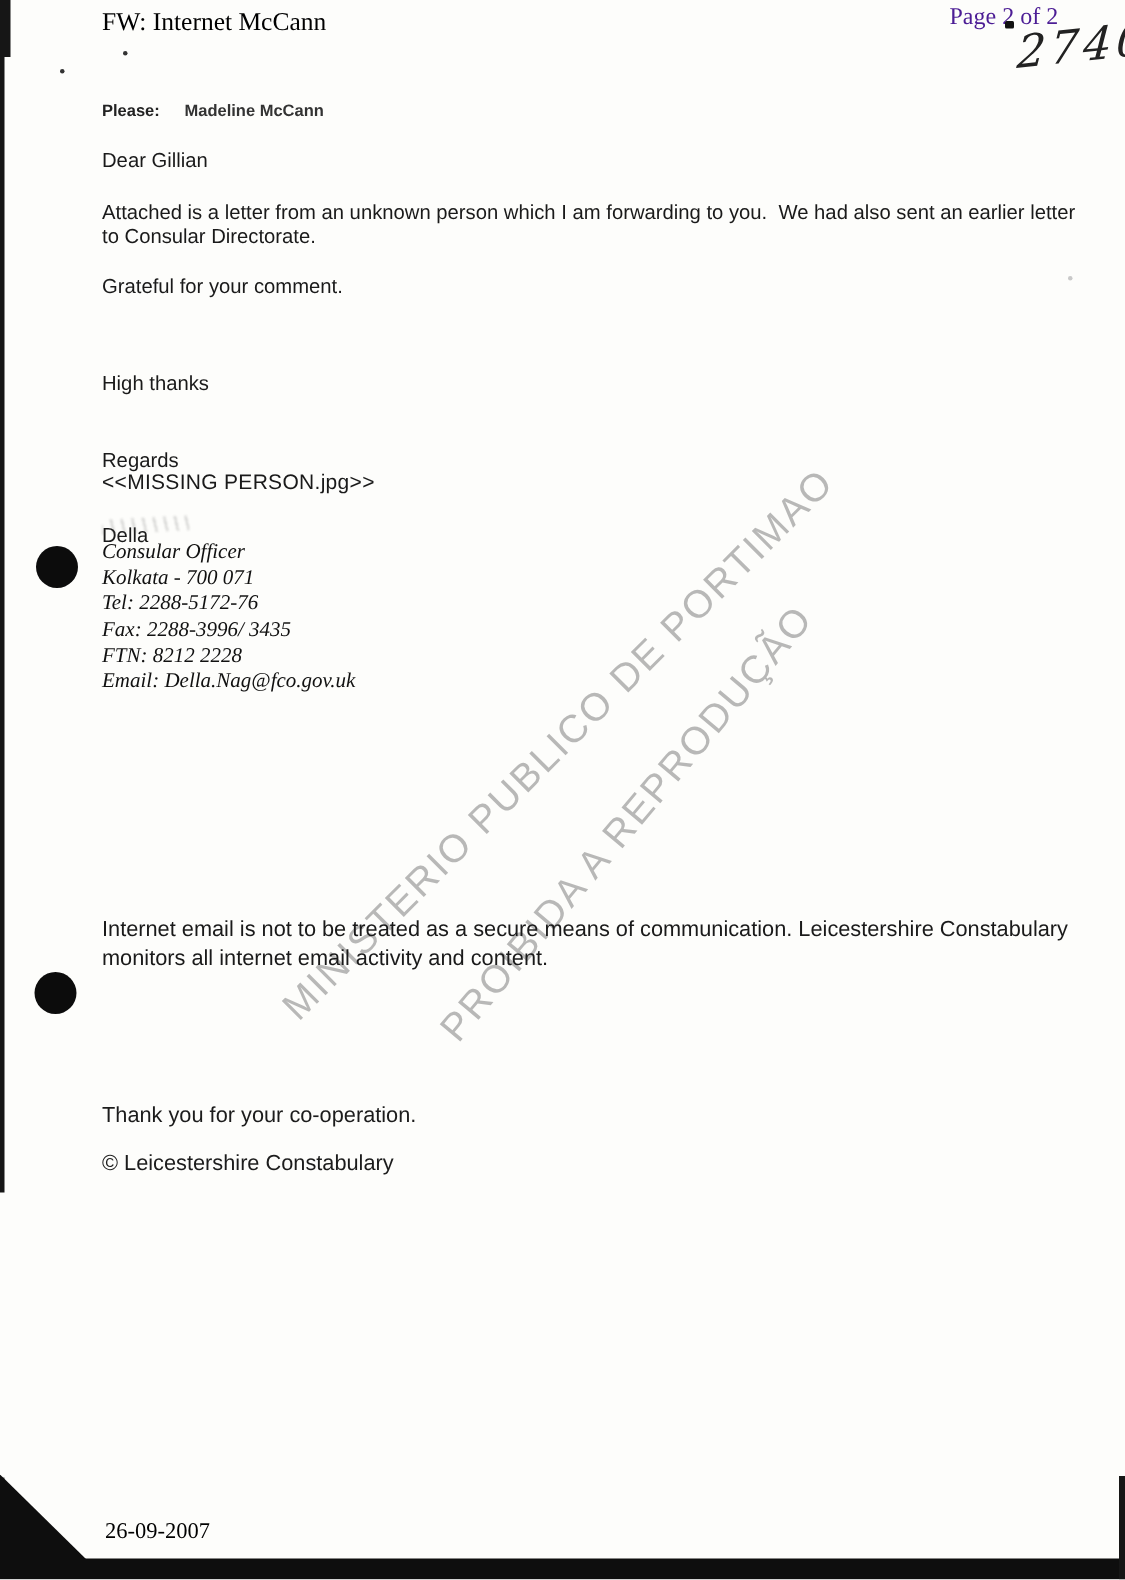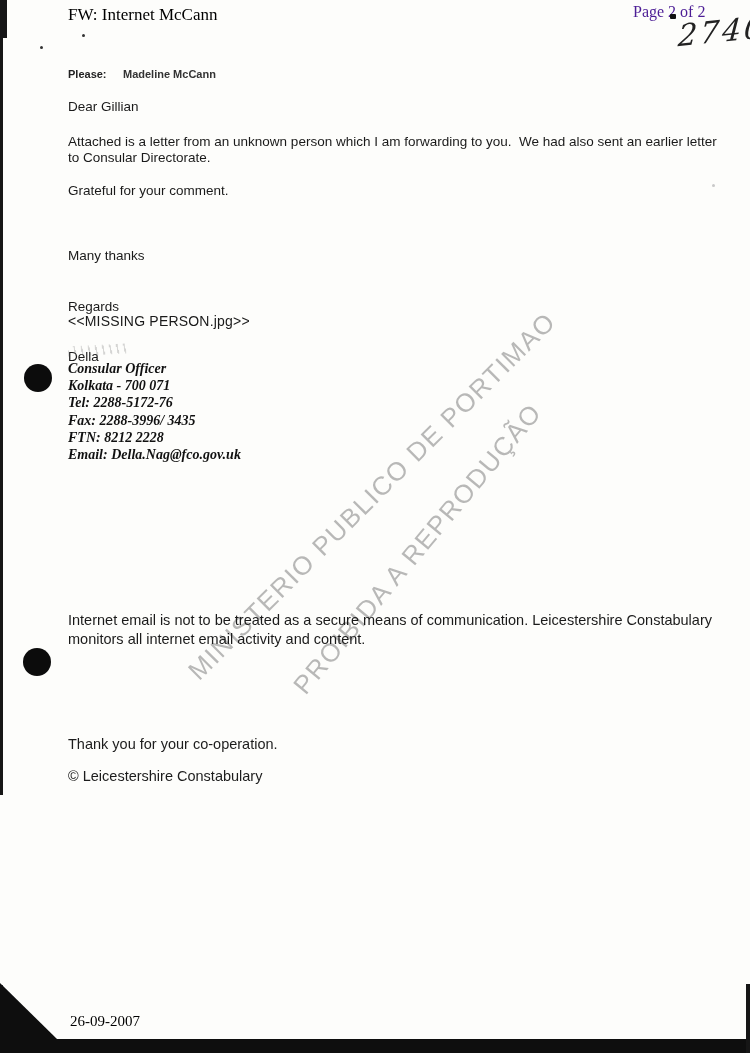--- a/index.html
+++ b/index.html
@@ -42,21 +42,21 @@
       repeating-linear-gradient(80deg,rgba(90,90,90,.55) 0 1.5px,transparent 1.5px 7px);
     filter:blur(.7px);
     opacity:.45;
     transform:rotate(-3deg);
   }
 
   
   .sig{
     left:68px;top:360px;
     font-family:"Liberation Serif",serif;
-    font-style:italic;font-weight:bold;
+    font-style:italic;font-weight:normal;
     font-size:14px;line-height:17.2px;color:#111;
   }
 
   
   .wm{
     font-family:"Liberation Sans",sans-serif;
     font-size:26px;letter-spacing:1.5px;
     color:rgba(40,40,40,.32);
     white-space:nowrap;
     pointer-events:none;
@@ -106,21 +106,21 @@
   <div class="abs handwritten">2740</div>
 
   <div class="abs subj-label">Please:</div>
   <div class="abs subj-value">Madeline McCann</div>
 
   <div class="abs body-txt salutation">Dear Gillian</div>
   <div class="abs body-txt para1">Attached is a letter from an unknown person which I am forwarding to you.  We had also sent an earlier letter to Consular Directorate.</div>
   <div class="abs body-txt para2">Grateful for your comment.</div>
 
   <div class="abs body-txt closing">
-    <div>Many thanks</div>
+    <div>High thanks</div>
     <div>Regards</div>
     <div>Della</div>
   </div>
 
   <div class="abs body-txt attach">&lt;&lt;MISSING PERSON.jpg&gt;&gt;</div>
 
   <div class="abs scribble"></div>
 
   <div class="abs sig">
     <div>Consular Officer</div>

